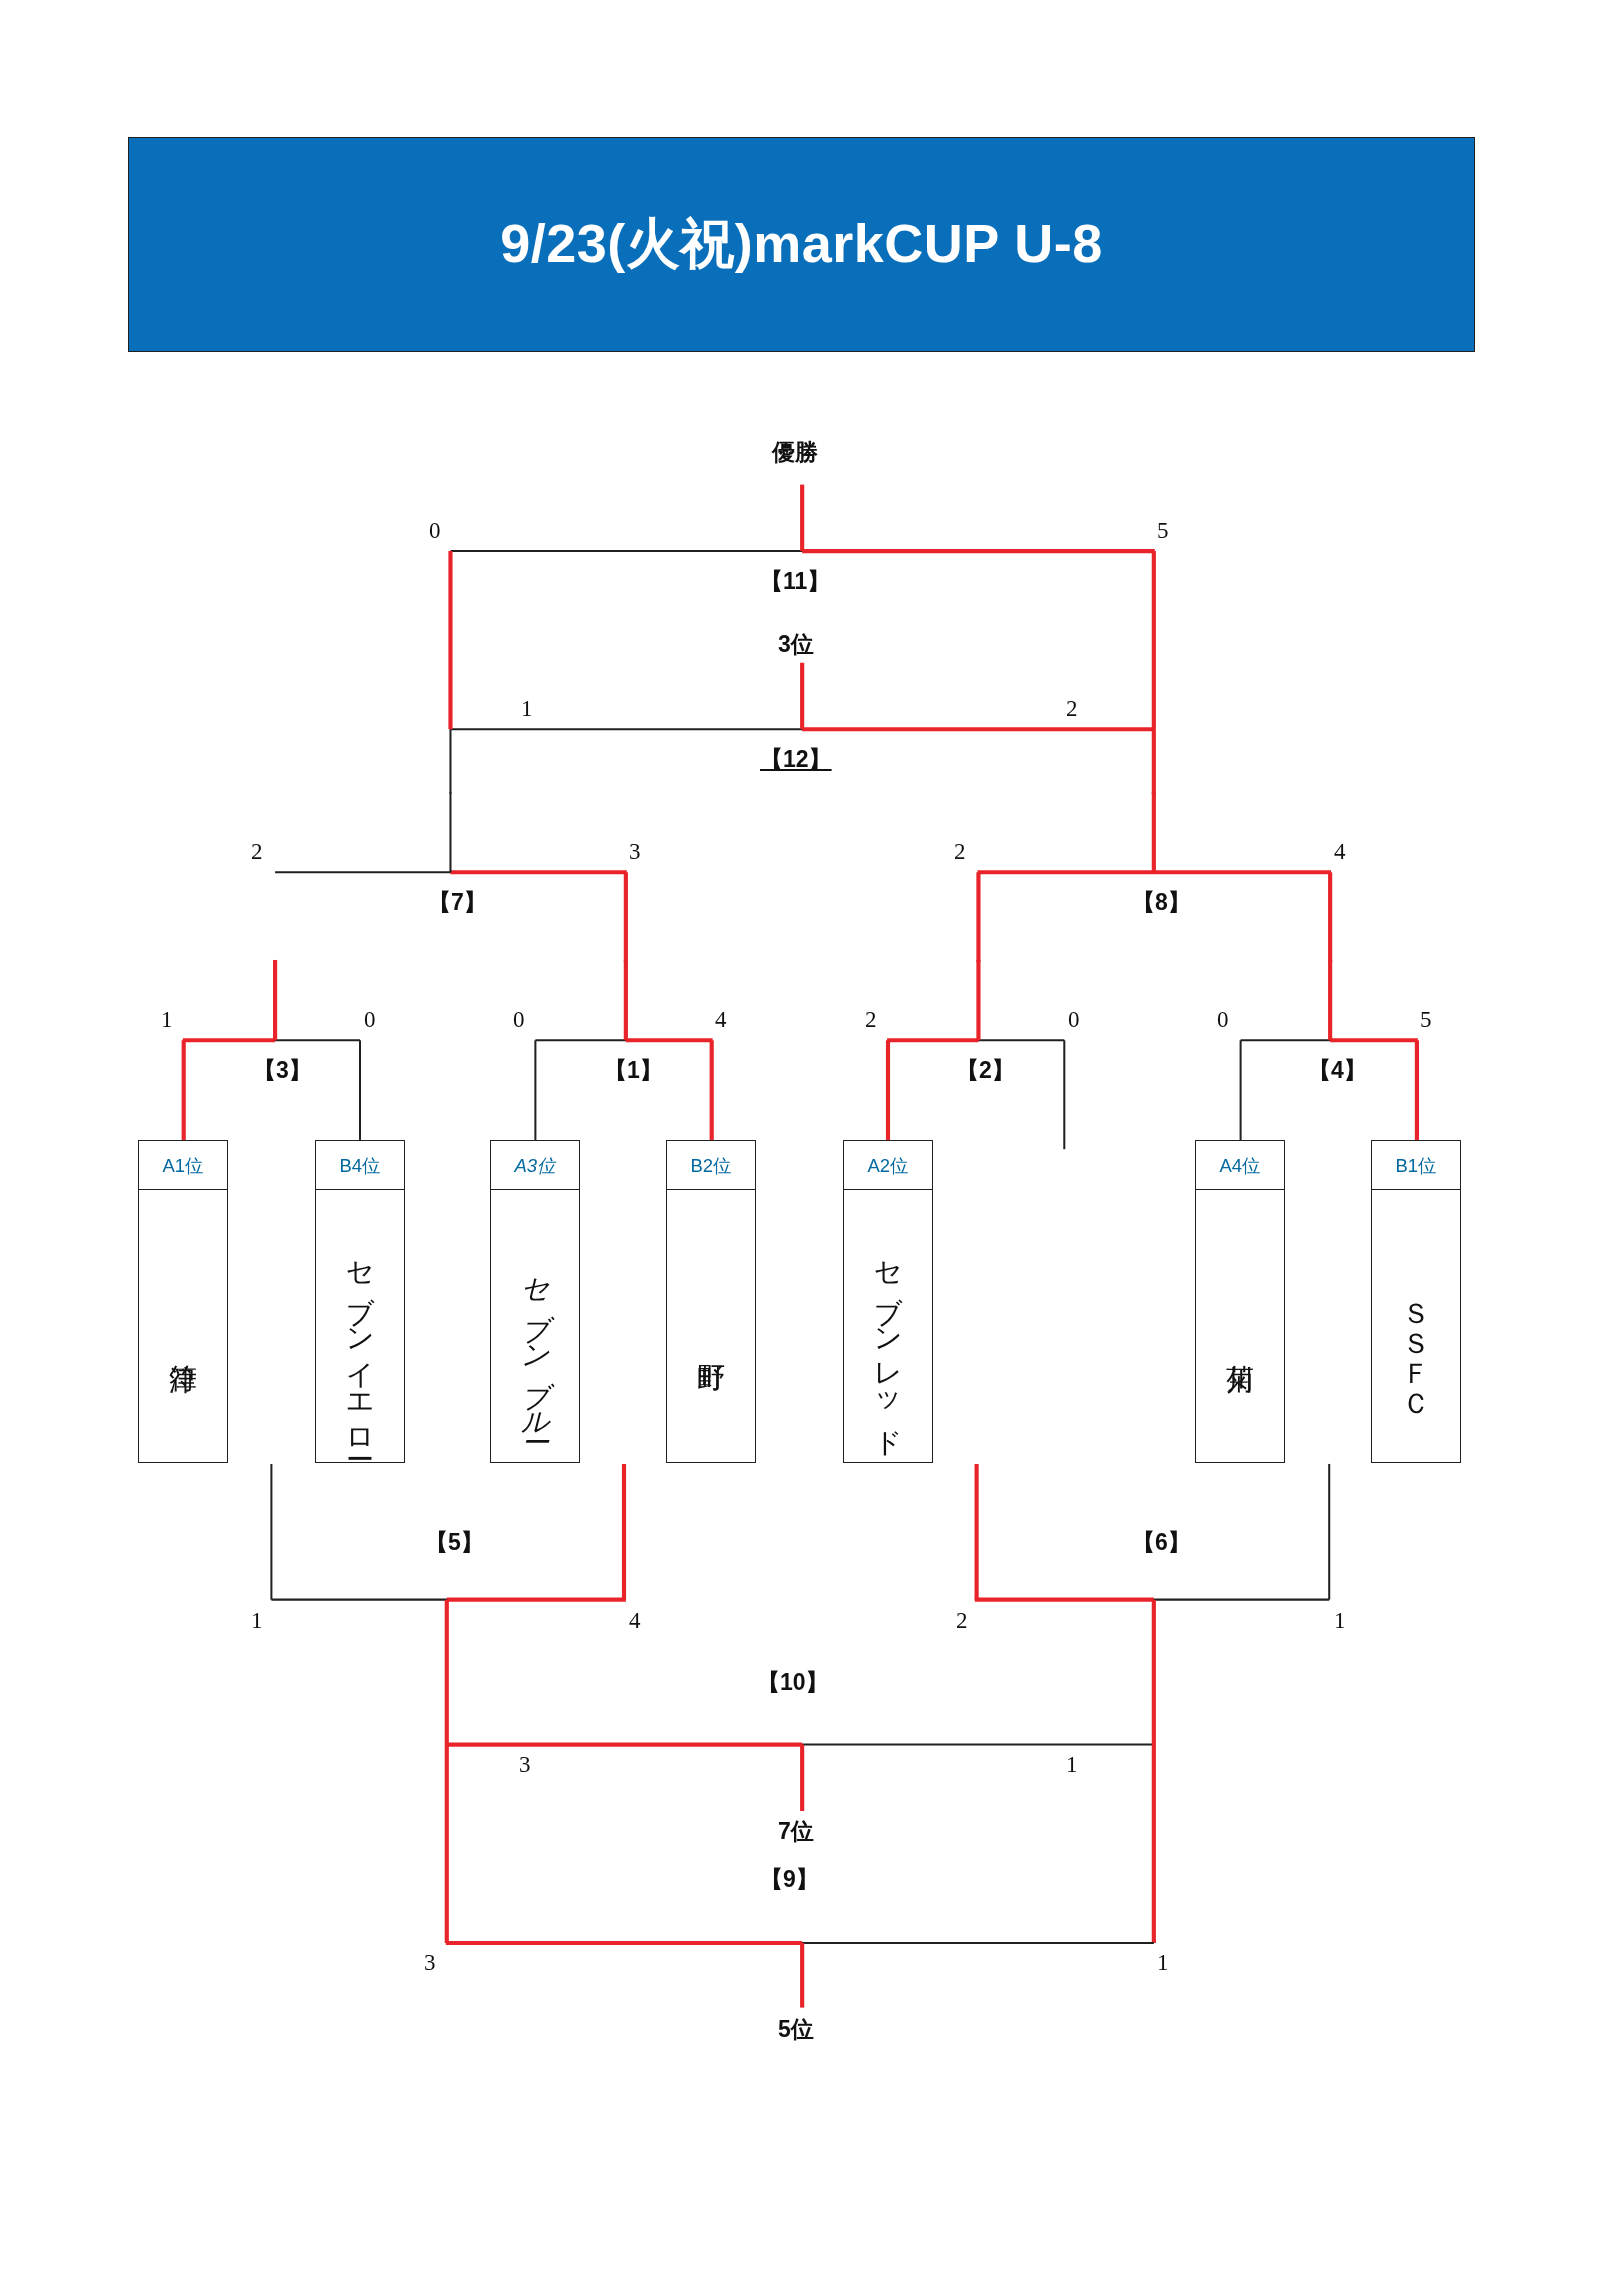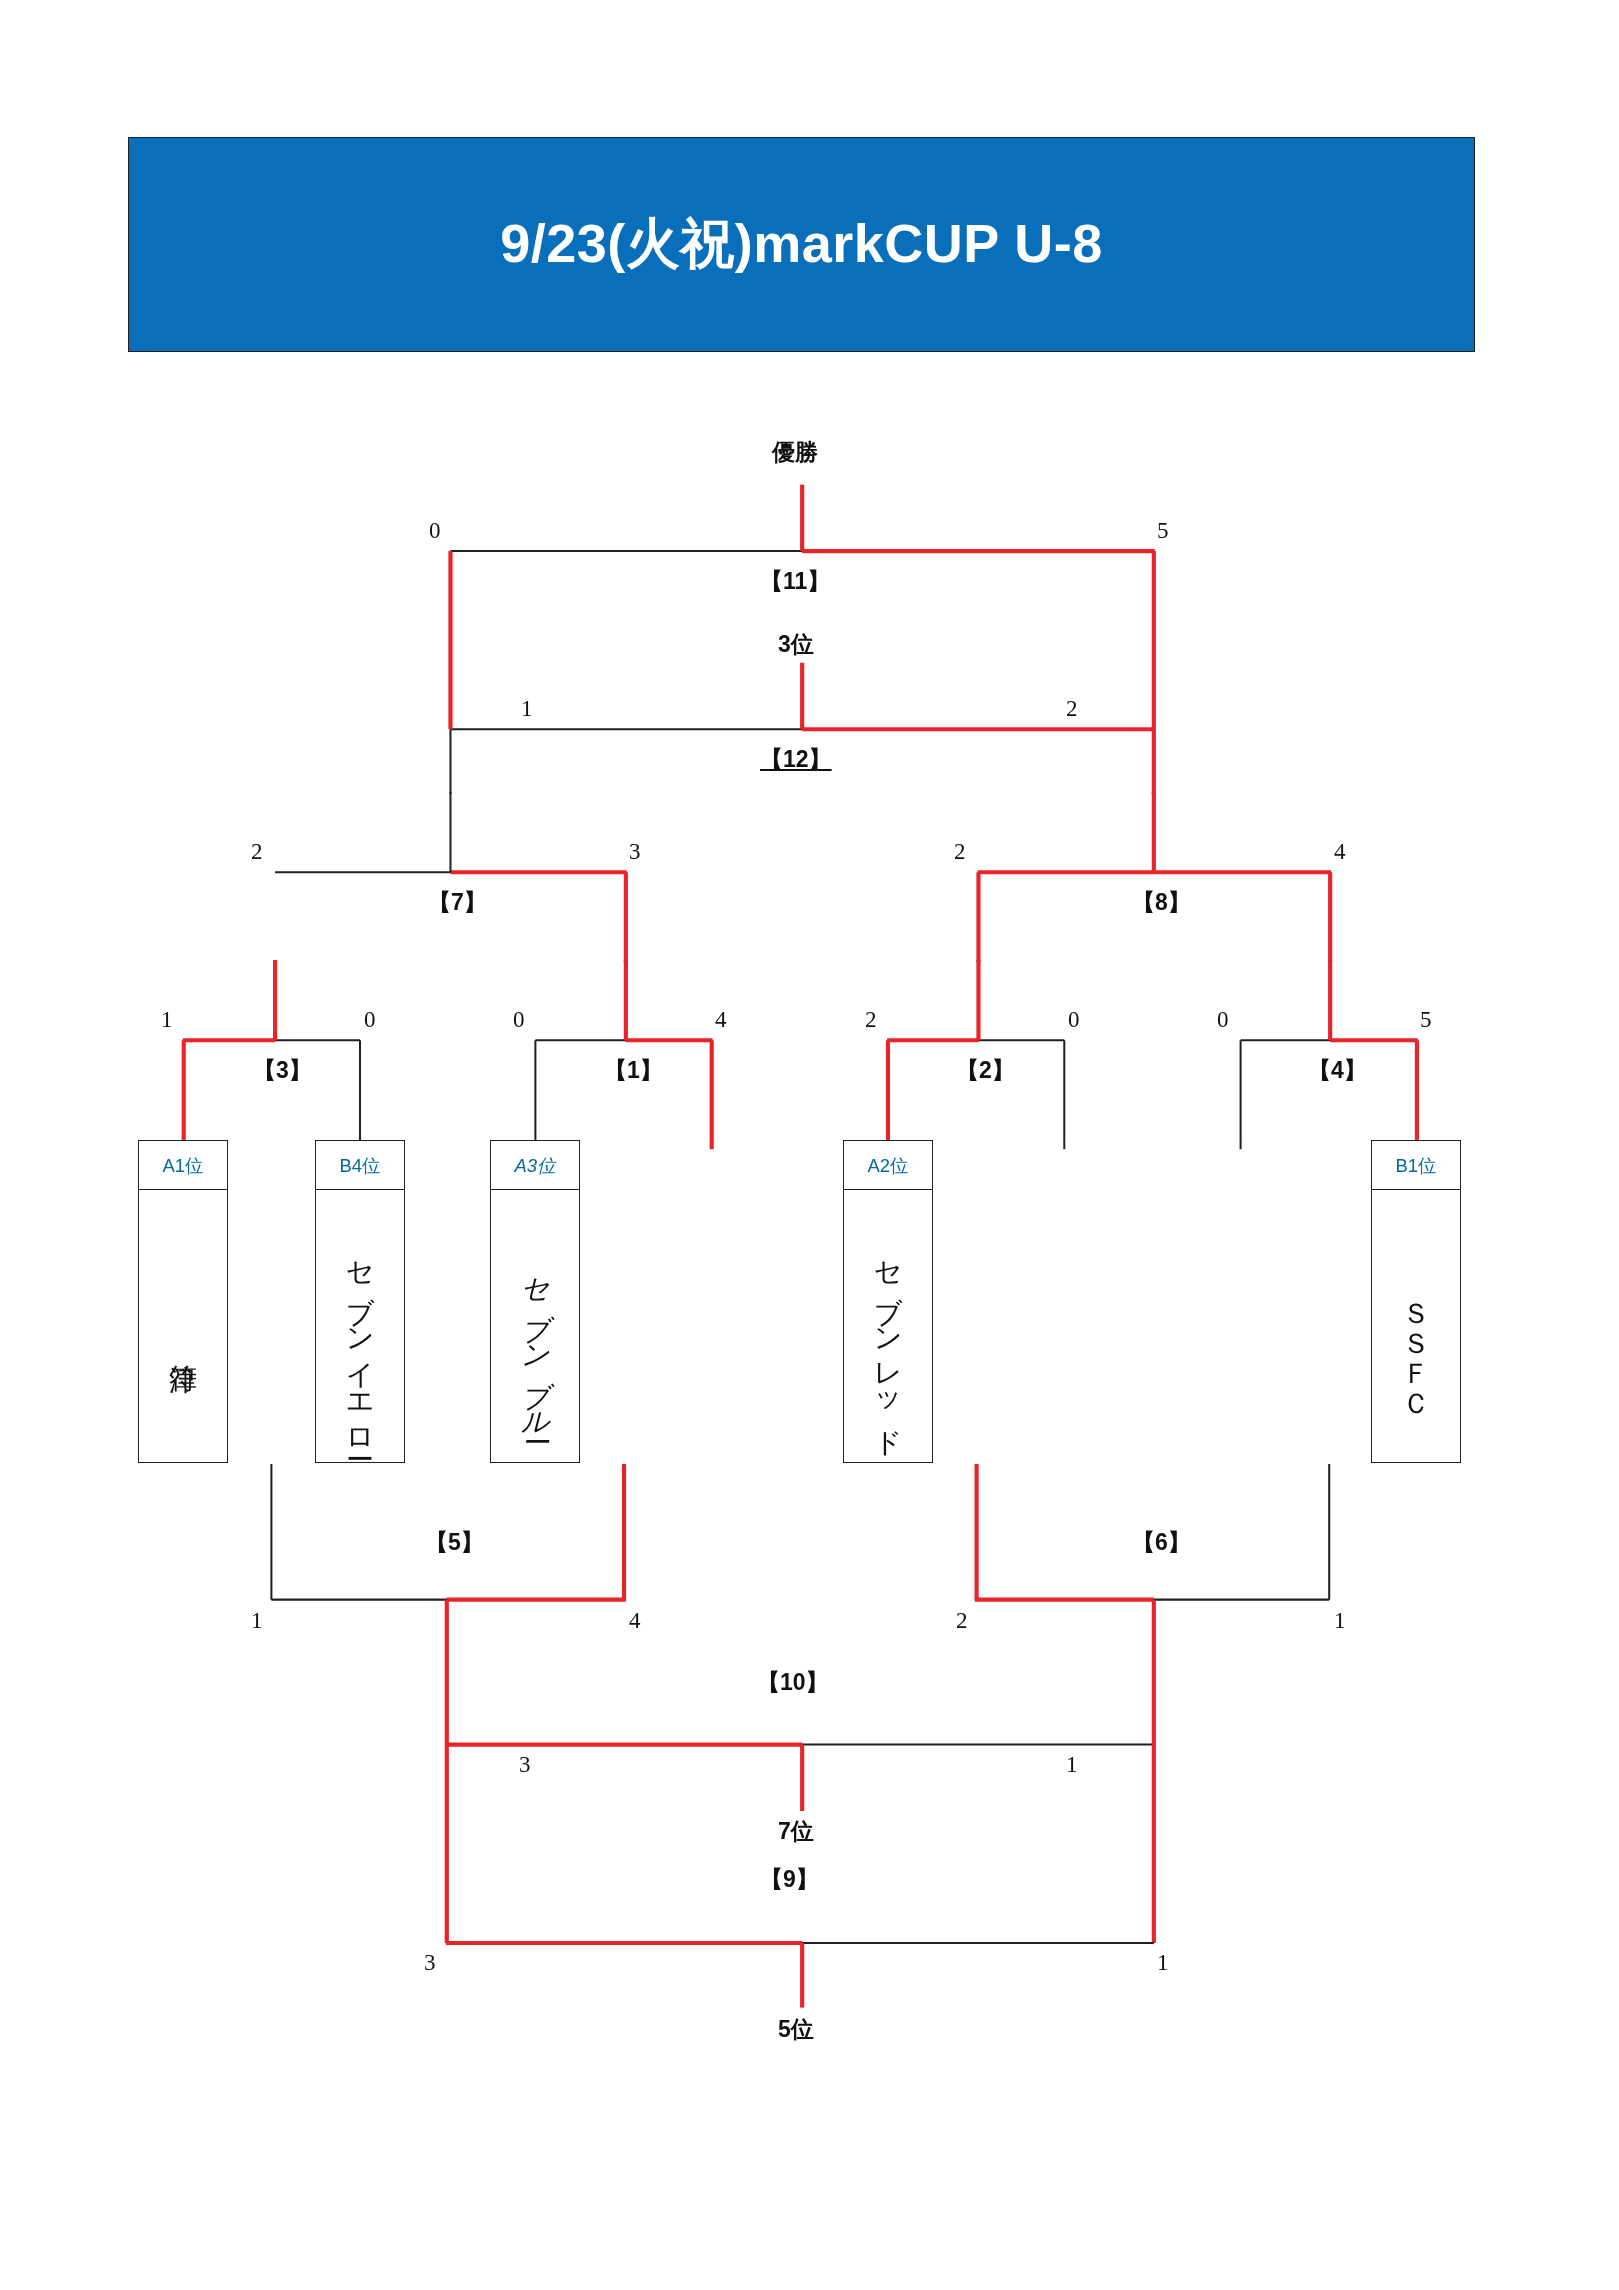--- a/index.html
+++ b/index.html
@@ -162,29 +162,41 @@
     </div>
   </div>
 
   <div class="team-box" style="left:490px;top:1140px;font-style:italic;">
     <div class="team-seed">A3位</div>
     <div class="team-name-wrap">
       <div class="team-name">セブンブルー</div>
     </div>
   </div>
 
+  <div class="team-box" style="left:666px;top:1140px;">
+    <div class="team-seed">B2位</div>
+    <div class="team-name-wrap">
+      <div class="team-name">野町</div>
+    </div>
+  </div>
 
   <div class="team-box" style="left:843px;top:1140px;">
     <div class="team-seed">A2位</div>
     <div class="team-name-wrap">
       <div class="team-name">セブンレッド</div>
     </div>
   </div>
 
 
+  <div class="team-box" style="left:1195px;top:1140px;">
+    <div class="team-seed">A4位</div>
+    <div class="team-name-wrap">
+      <div class="team-name">菊川</div>
+    </div>
+  </div>
 
   <div class="team-box" style="left:1371px;top:1140px;">
     <div class="team-seed">B1位</div>
     <div class="team-name-wrap">
       <div class="team-name">ＳＳＦＣ</div>
     </div>
   </div>
 
   <div class="ovl rank-label" style="left:772px;top:437px;">優勝</div>
   <div class="ovl rank-label" style="left:778px;top:629px;">3位</div>

